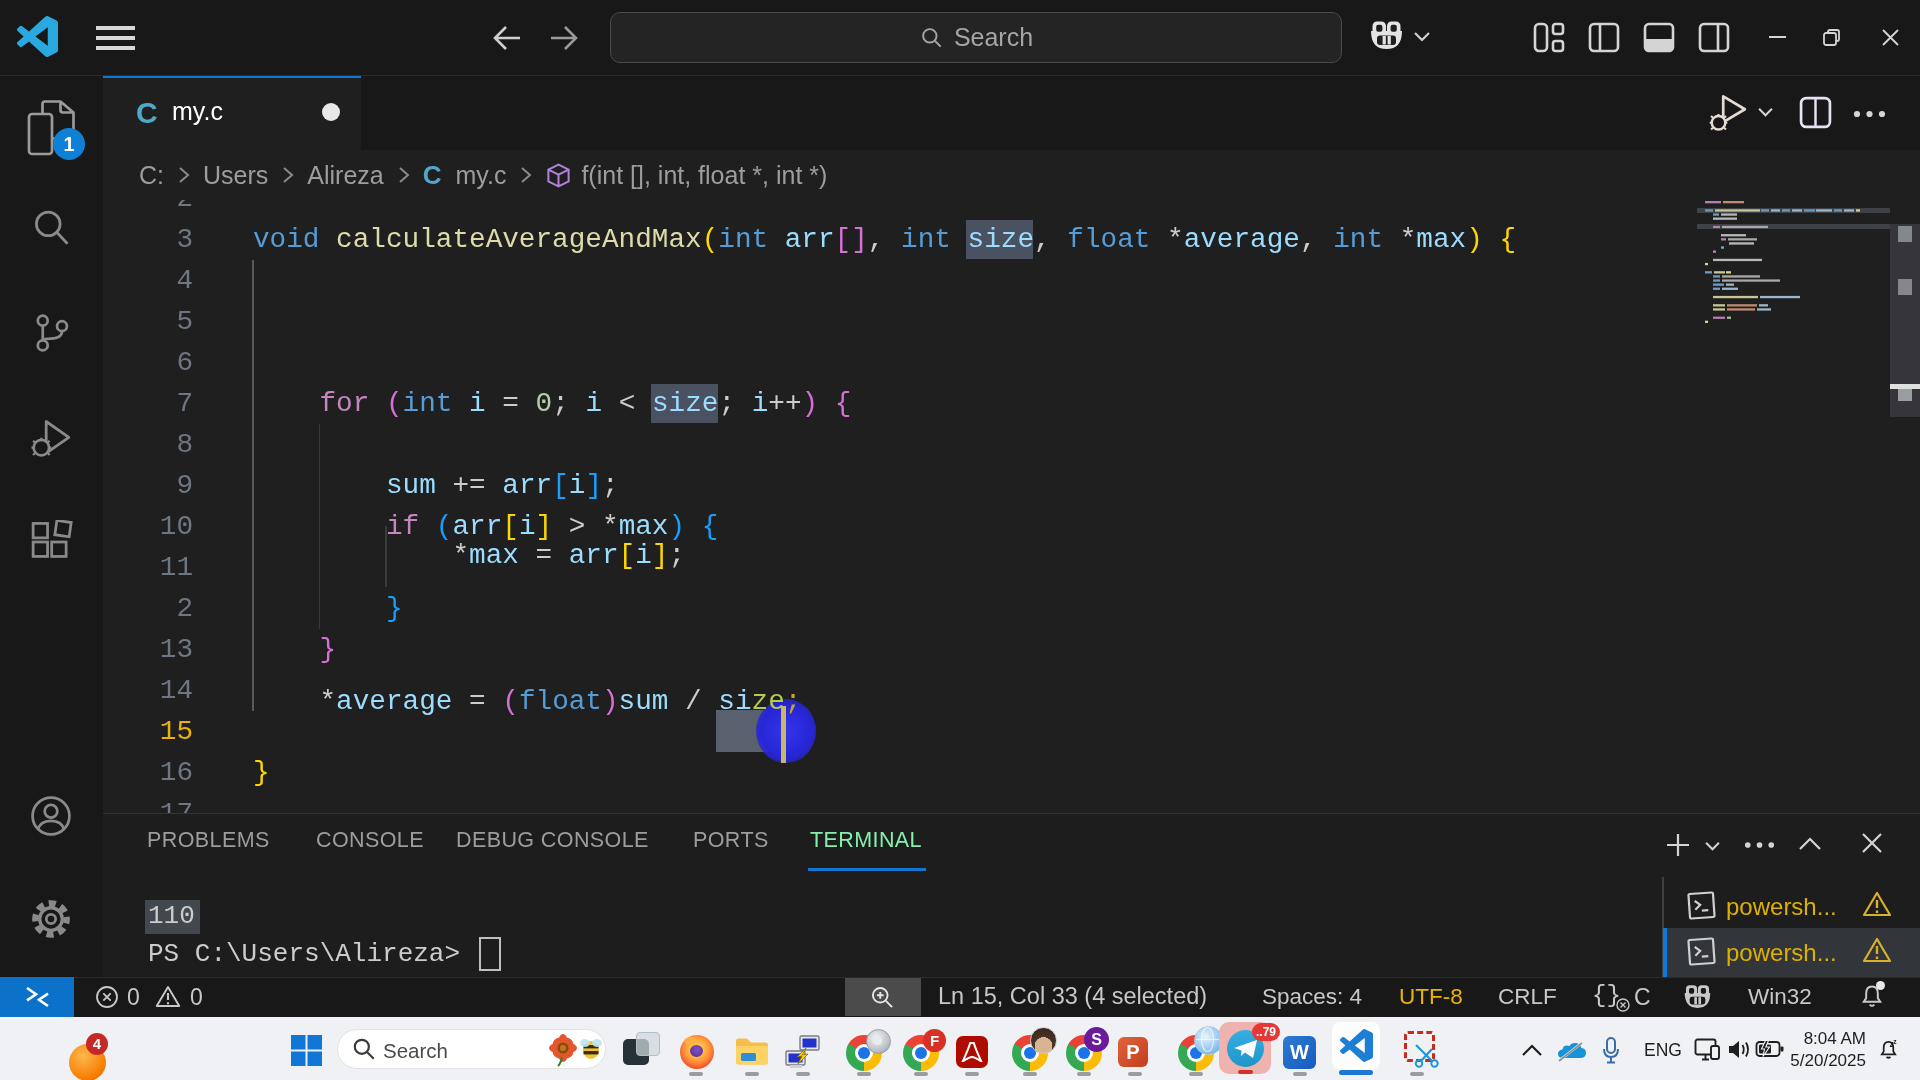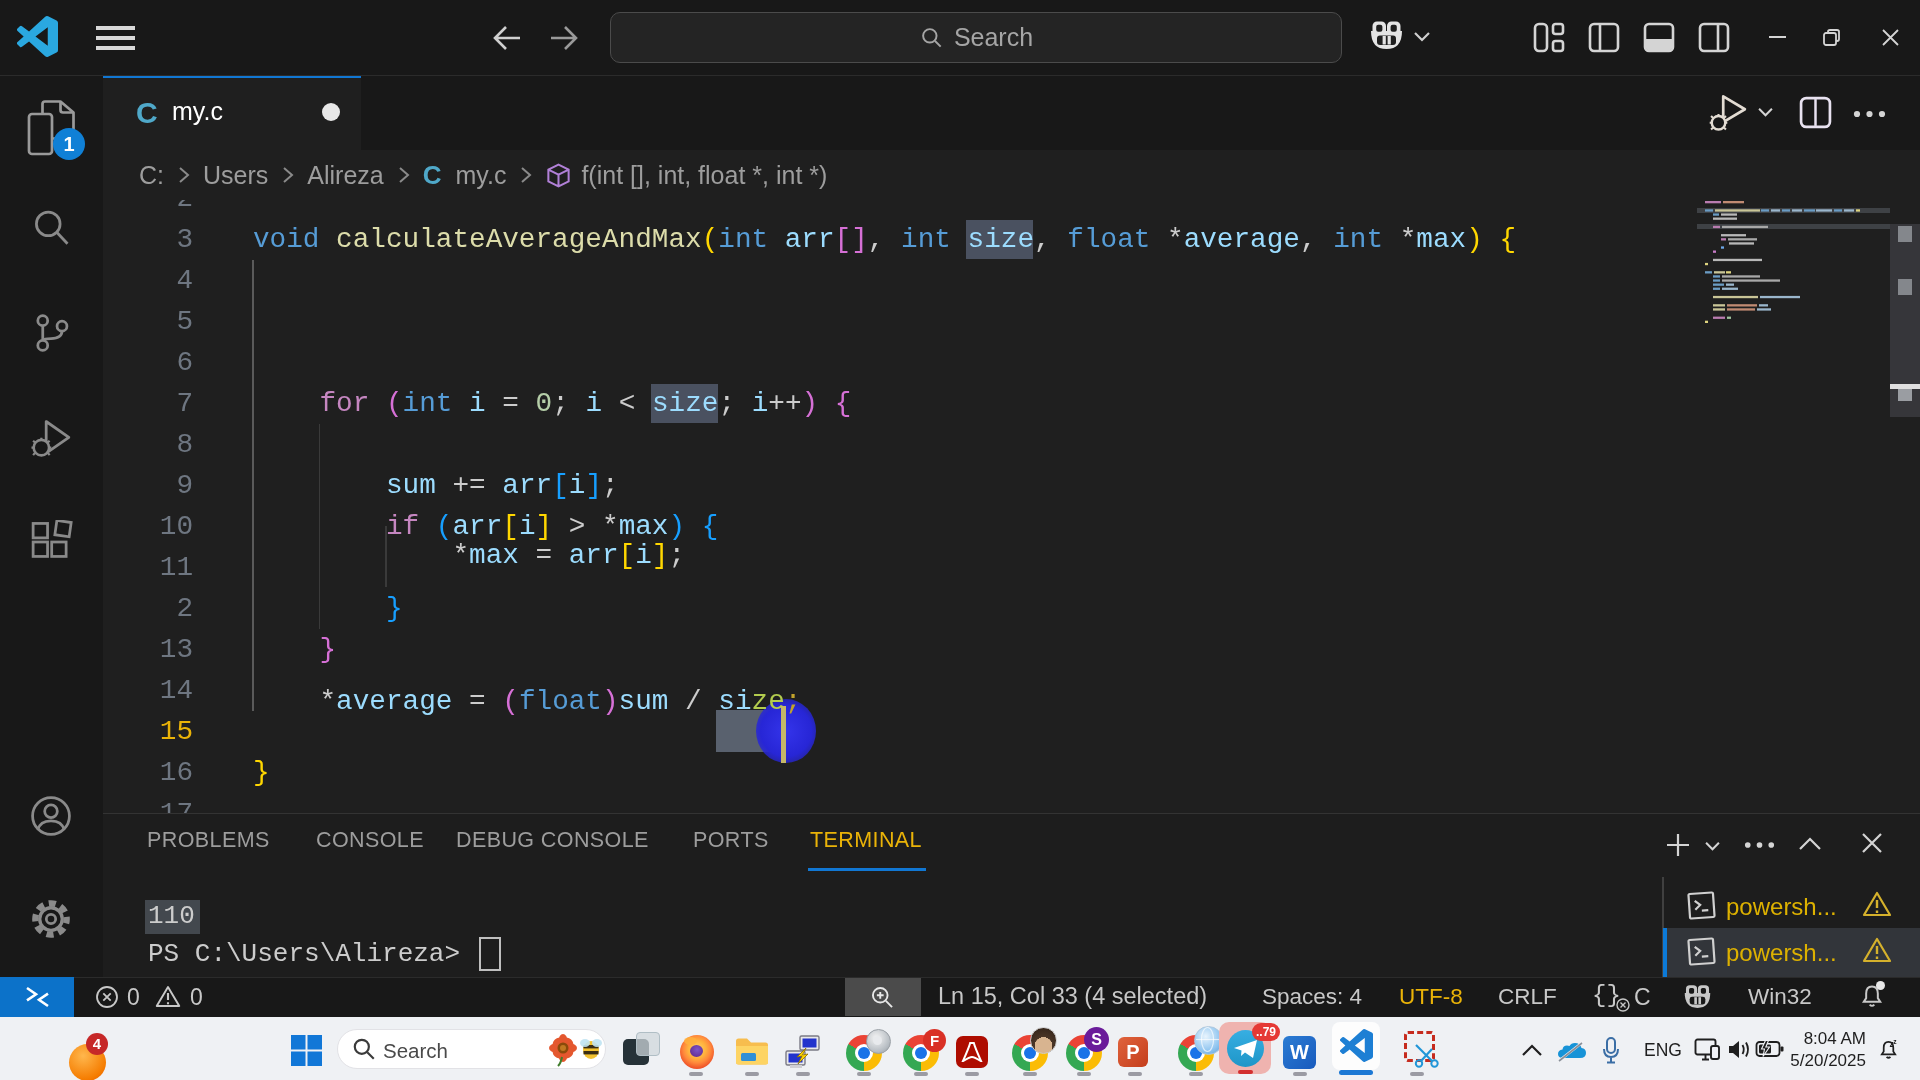--- a/index.html
+++ b/index.html
@@ -266,21 +266,21 @@
 <div class="a" style="left:1898px;top:226px;width:14px;height:16px;background:#84878c"></div>
 <div class="a" style="left:1898px;top:279px;width:14px;height:16px;background:#84878c"></div>
 <div class="a" style="left:1890px;top:383.5px;width:30px;height:5px;background:#e0e0e0"></div>
 <div class="a" style="left:1898px;top:389px;width:14px;height:12px;background:#9a9da2"></div>
 
 <div class="a" style="left:103px;top:813px;width:1817px;height:164px;background:#1d1d1d;border-top:1.5px solid #333333;box-sizing:border-box"></div>
 <div class="a" style="left:147px;top:828px;font-size:21.5px;letter-spacing:0.4px;color:#9d9d9d">PROBLEMS</div>
 <div class="a" style="left:316px;top:828px;font-size:21.5px;letter-spacing:0.4px;color:#9d9d9d">CONSOLE</div>
 <div class="a" style="left:456px;top:828px;font-size:21.5px;letter-spacing:0.4px;color:#9d9d9d">DEBUG CONSOLE</div>
 <div class="a" style="left:693px;top:828px;font-size:21.5px;letter-spacing:0.4px;color:#9d9d9d">PORTS</div>
-<div class="a" style="left:810px;top:828px;font-size:21.5px;letter-spacing:0.4px;color:#eab308">TERMINAL</div>
+<div class="a" style="left:810px;top:828px;font-size:21.5px;letter-spacing:0.4px;color:#86efac">TERMINAL</div>
 <div class="a" style="left:808px;top:868px;width:118px;height:3px;background:#1177d3"></div>
 
 <svg class="a" style="left:1664px;top:831px" width="28" height="28" viewBox="0 0 28 28">
     <path d="M14 3 V25 M3 14 H25" stroke="#d4d4d4" stroke-width="2.2"></path>
   </svg>
 <svg class="a" style="left:1704px;top:841px" width="17" height="11" viewBox="0 0 18 12">
     <path d="M2 2 L9 9 L16 2" stroke="#d4d4d4" stroke-width="2.2" fill="none"></path>
   </svg>
 <svg class="a" style="left:1744px;top:841px" width="31" height="8" viewBox="0 0 33 8">
     <circle cx="4" cy="4" r="3" fill="#d4d4d4"></circle>

